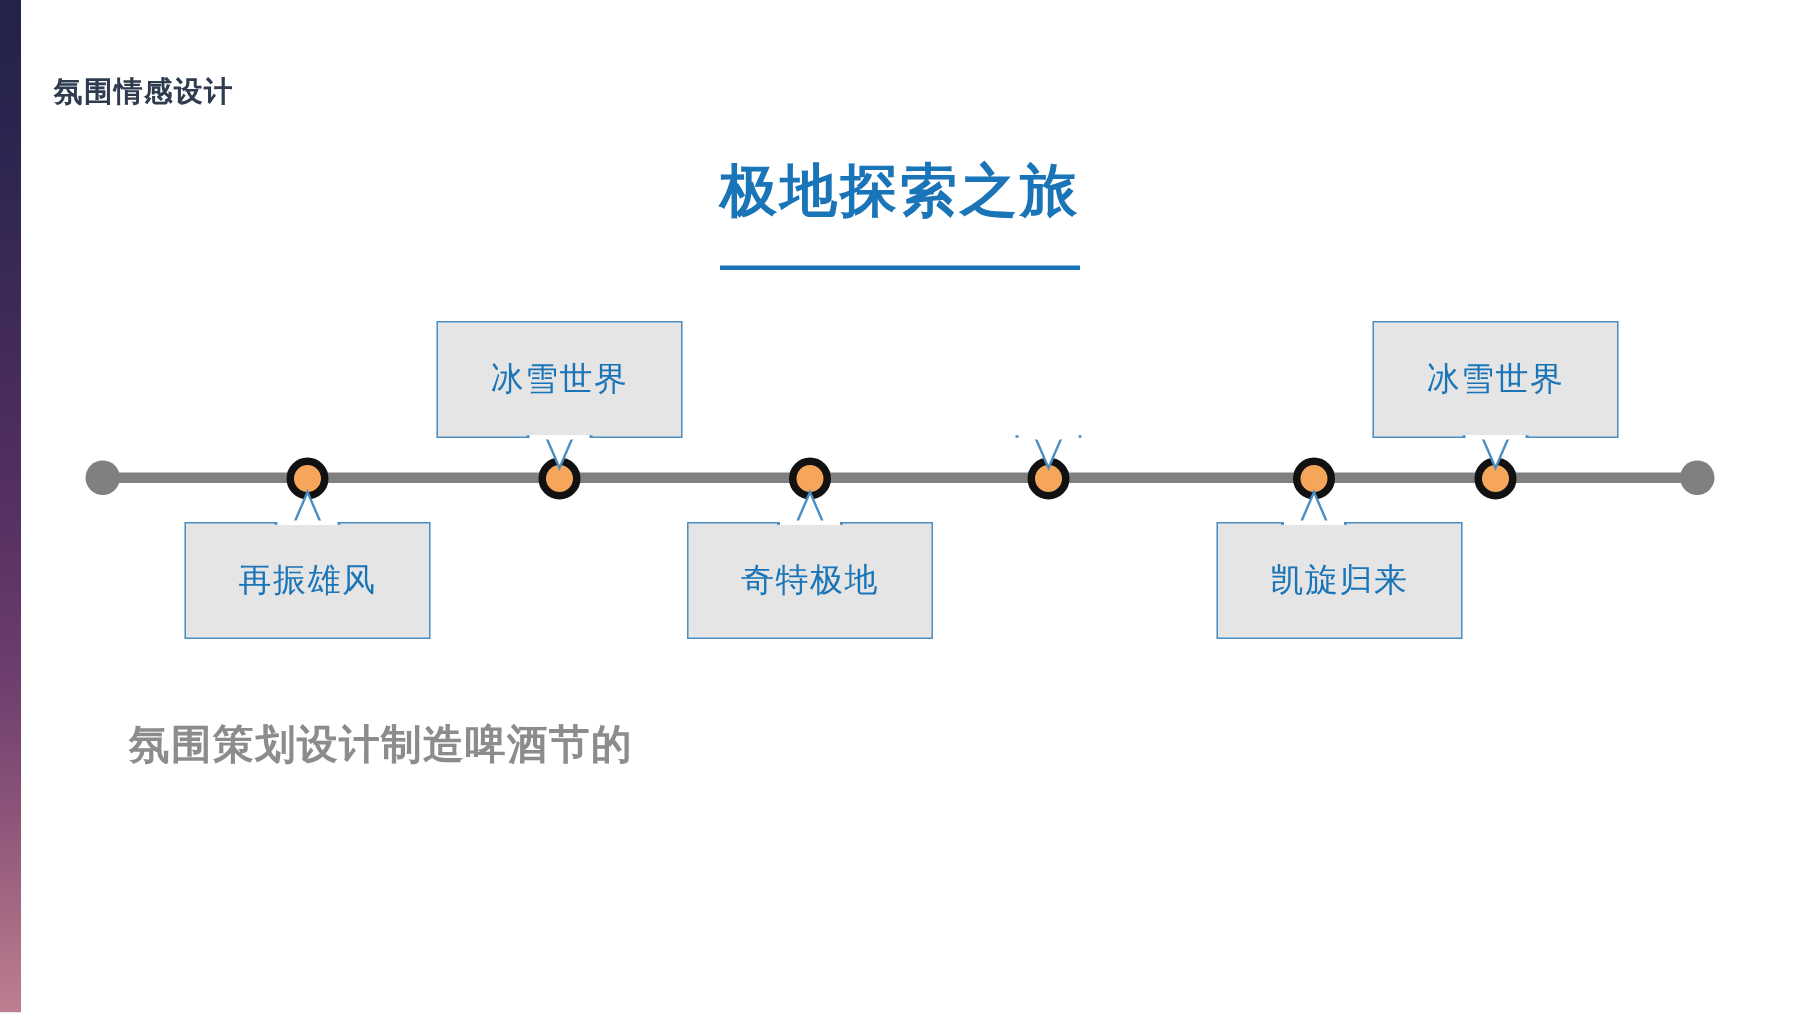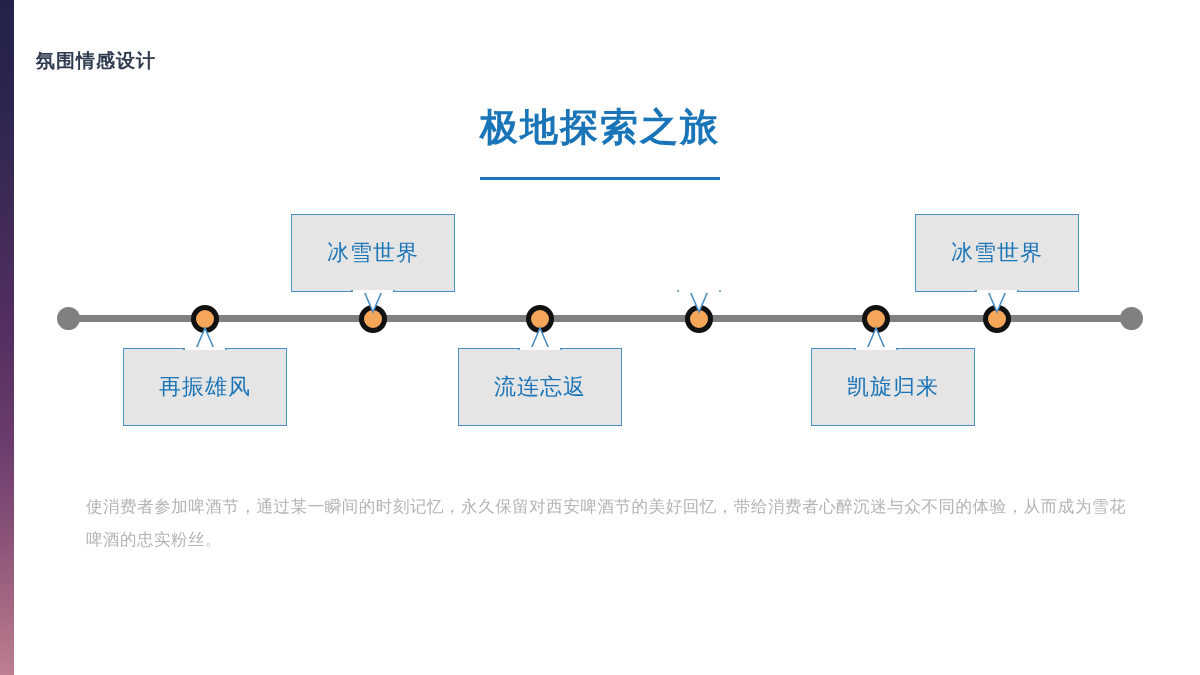--- a/index.html
+++ b/index.html
@@ -183,21 +183,21 @@
         <span>冰雪世界</span>
       </div>
       <div class="tail" style="left: 351px; top: 111px;">
         <svg width="44" height="23" viewBox="0 0 44 23">
           <path d="M0,0 L13,0 L22,21 L31,0 L44,0" fill="#ffffff" stroke="#4a8fc4" stroke-width="1.6" stroke-linejoin="miter"></path>
         </svg>
       </div>
       <div style="position: absolute; left: 353px; top: 110px; width: 40px; height: 3px; background: rgb(255, 255, 255);"></div>
       <div class="node" style="left: 540px; background: rgb(245, 166, 91); border-color: rgb(17, 17, 17);"></div>
       <div class="callout callout-down" style="left: 458px; border-color: rgb(74, 143, 196); color: rgb(26, 116, 184);">
-        <span>流连忘返</span>
+        <span>奇特极地</span>
       </div>
       <div class="tail" style="left: 518px; top: 147px;">
         <svg width="44" height="23" viewBox="0 0 44 23">
           <path d="M0,22 L13,22 L22,1 L31,22 L44,22" fill="#ffffff" stroke="#4a8fc4" stroke-width="1.6" stroke-linejoin="miter"></path>
         </svg>
       </div>
       <div style="position: absolute; left: 520px; top: 167px; width: 40px; height: 3px; background: rgb(255, 255, 255);"></div>
       <div class="node" style="left: 699px; background: rgb(245, 166, 91); border-color: rgb(17, 17, 17);"></div>
       <div class="tail" style="left: 677px; top: 111px;">
         <svg width="44" height="23" viewBox="0 0 44 23">
@@ -222,17 +222,17 @@
       <div class="tail" style="left: 975px; top: 111px;">
         <svg width="44" height="23" viewBox="0 0 44 23">
           <path d="M0,0 L13,0 L22,21 L31,0 L44,0" fill="#ffffff" stroke="#4a8fc4" stroke-width="1.6" stroke-linejoin="miter"></path>
         </svg>
       </div>
       <div style="position: absolute; left: 977px; top: 110px; width: 40px; height: 3px; background: rgb(255, 255, 255);"></div>
     </div>
 
   <div id="bottom-block">
     <div id="emph-line">
+      <span id="emph-lead">氛围策划设计制造啤酒节的</span>
     </div>
-    <div id="body-paragraph">使消费者参加啤酒节，通过某一瞬间的时刻记忆，永久保留对西安啤酒节的美好回忆，带给消费者心醉沉迷与众不同的体验，从而成为雪花啤酒的忠实粉丝。</div>
   </div>
 
 </div>
 
 </body></html>

